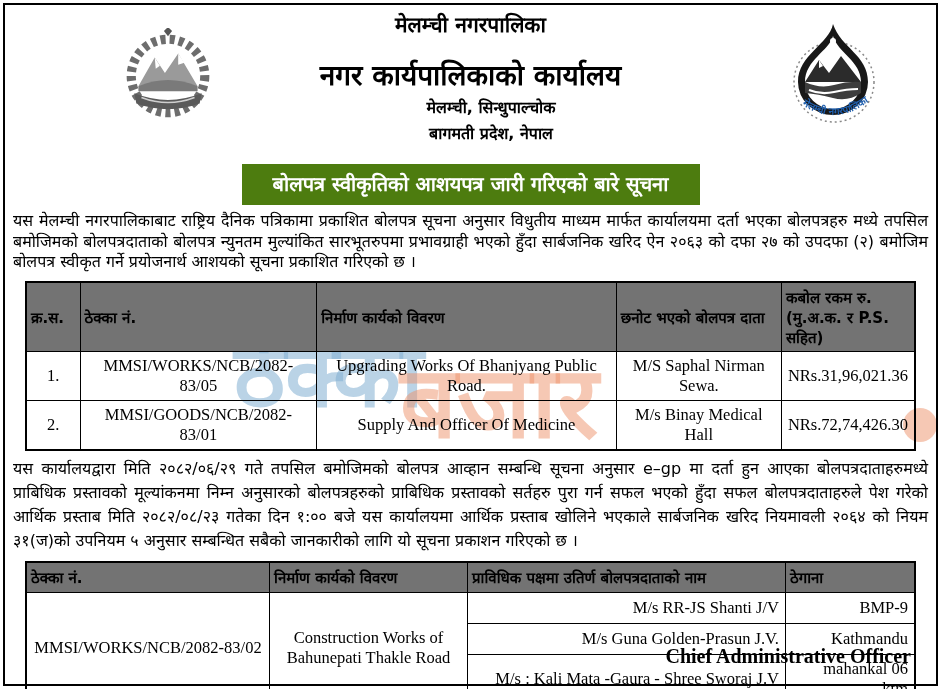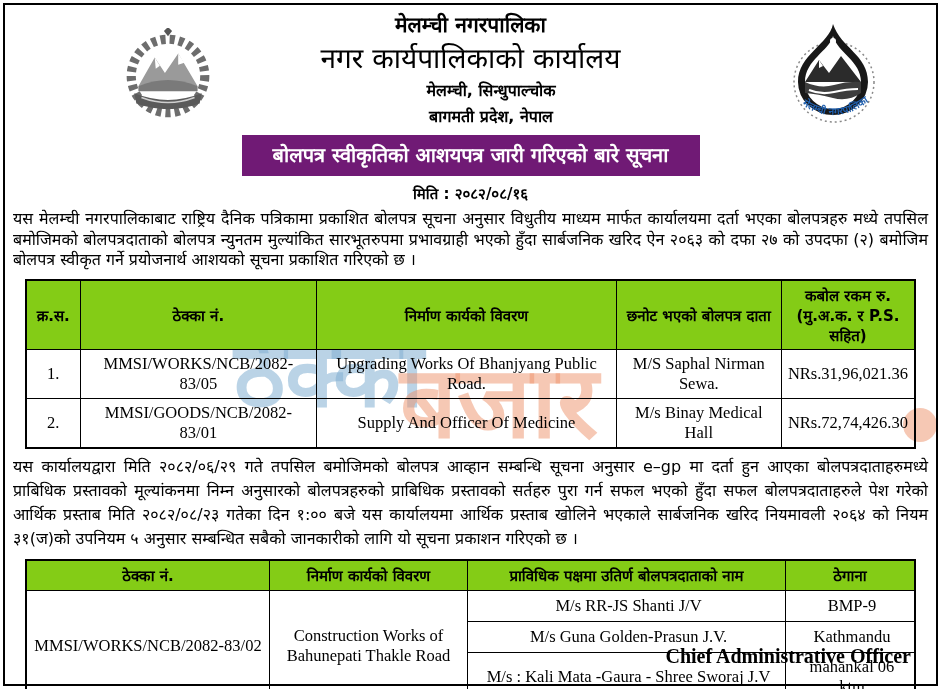--- a/index.html
+++ b/index.html
@@ -6,58 +6,58 @@
   .page {
     position:relative; width:941px; height:689px; background:#ffffff;
     font-family:"DejaVu Sans", sans-serif; color:#000; overflow:hidden;
     margin:0 auto; z-index:0;
   }
   .page-border { position:absolute; inset:3px; border:2px solid #000; pointer-events:none; z-index:6; }
 
   
   .header { position:relative; text-align:center; padding-top:13px; }
   .h-muni   { font-size:21px; font-weight:bold; line-height:1.15; }
-  .h-office { font-size:28px; font-weight:normal; line-height:1.2; margin-top:5px; }
+  .h-office { font-size:28px; font-weight:bold; line-height:1.2; margin-top:22px; }
   .h-addr   { font-size:16px; font-weight:bold; line-height:1.3; margin-top:5px;margin-left:41px; }
   .logo { position:absolute; top:28px; }
   .logo-left  { left:116px; }
   .logo-right { right:52px; top:22px; }
 
   
   .banner {
-    width:458px; margin:8px auto 0; background:#701a75; color:#fff;
+    width:458px; margin:20px auto 0; background:#4d7c0f; color:#fff;
     font-size:20px; font-weight:bold; text-align:center; padding:6px 0 8px;
   }
   .date-line { text-align:center; font-weight:bold; font-size:15px; margin-top:7px; }
 
   
   .para {
     margin:6px 13px 0; font-size:16px; line-height:1.28;
     text-align:justify; letter-spacing:0;
   }
   .para2 { line-height:1.5; }
 
   
   table.tbl {
     width:891px; margin:8px auto 0; border-collapse:collapse;
     border:2px solid #000;
   }
   .tbl th {
-    border:1px solid #000; background:#84cc16;
-    font-size:15px; font-weight:bold; padding:4px 4px; text-align:center;
+    border:1px solid #000; background:#737373;
+    font-size:15px; font-weight:bold; padding:4px 4px; text-align:left;
   }
   .tbl td {
     border:1px solid #000; font-family:"Liberation Serif", serif;
     font-size:16.5px; text-align:center; padding:4px 6px; background:transparent;
   }
   .t1 thead tr { height:46px; }
   .t1 tbody tr { height:34px; }
   .t2 thead tr { height:31px; }
   .t2 tbody tr { height:31px; }
-  .t2 td.left { text-align:center; padding-left:10px; }
+  .t2 td.left { text-align:right; padding-left:10px; }
   .pre { white-space:pre-line; }
 
   
   .footer {
     position:absolute; right:30px; bottom:21px; z-index:1;
     font-family:"Liberation Serif", serif; font-weight:bold; font-size:20px;
   }
 
   
   .wm { position:absolute; z-index:-1; font-weight:bold; pointer-events:none;
@@ -113,21 +113,20 @@
         </text>
       </svg>
     </div>
     <div class="h-muni">मेलम्ची नगरपालिका</div>
     <div class="h-office">नगर कार्यपालिकाको कार्यालय</div>
     <div class="h-addr">मेलम्ची, सिन्धुपाल्चोक</div>
     <div class="h-addr">बागमती प्रदेश, नेपाल</div>
   </div>
 
   <div class="banner">बोलपत्र स्वीकृतिको आशयपत्र जारी गरिएको बारे सूचना</div>
-  <div class="date-line">मिति : २०८२/०८/१६</div>
   <div class="para">यस मेलम्ची नगरपालिकाबाट राष्ट्रिय दैनिक पत्रिकामा प्रकाशित बोलपत्र सूचना अनुसार विधुतीय माध्यम मार्फत कार्यालयमा दर्ता भएका बोलपत्रहरु मध्ये तपसिल बमोजिमको बोलपत्रदाताको बोलपत्र न्युनतम मुल्यांकित सारभूतरुपमा प्रभावग्राही भएको हुँदा सार्बजनिक खरिद ऐन २०६३ को दफा २७ को उपदफा (२) बमोजिम बोलपत्र स्वीकृत गर्ने प्रयोजनार्थ आशयको सूचना प्रकाशित गरिएको छ ।</div>
 
   <table class="tbl t1">
     <thead>
       <tr>
         <th style="width:45px">क्र.स.</th>
         <th style="width:229px">ठेक्का नं.</th>
         <th style="width:299px">निर्माण कार्यको विवरण</th>
         <th style="width:160px">छनोट भएको बोलपत्र दाता</th>
         <th class="pre">कबोल रकम रु.

